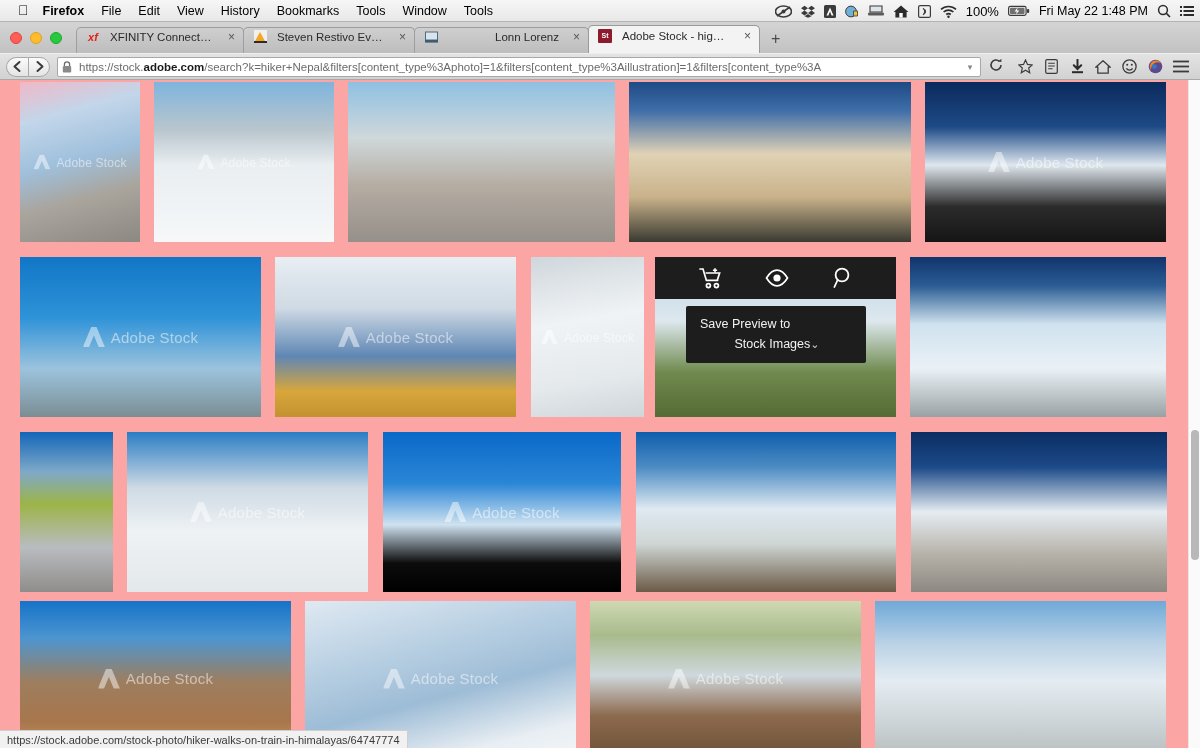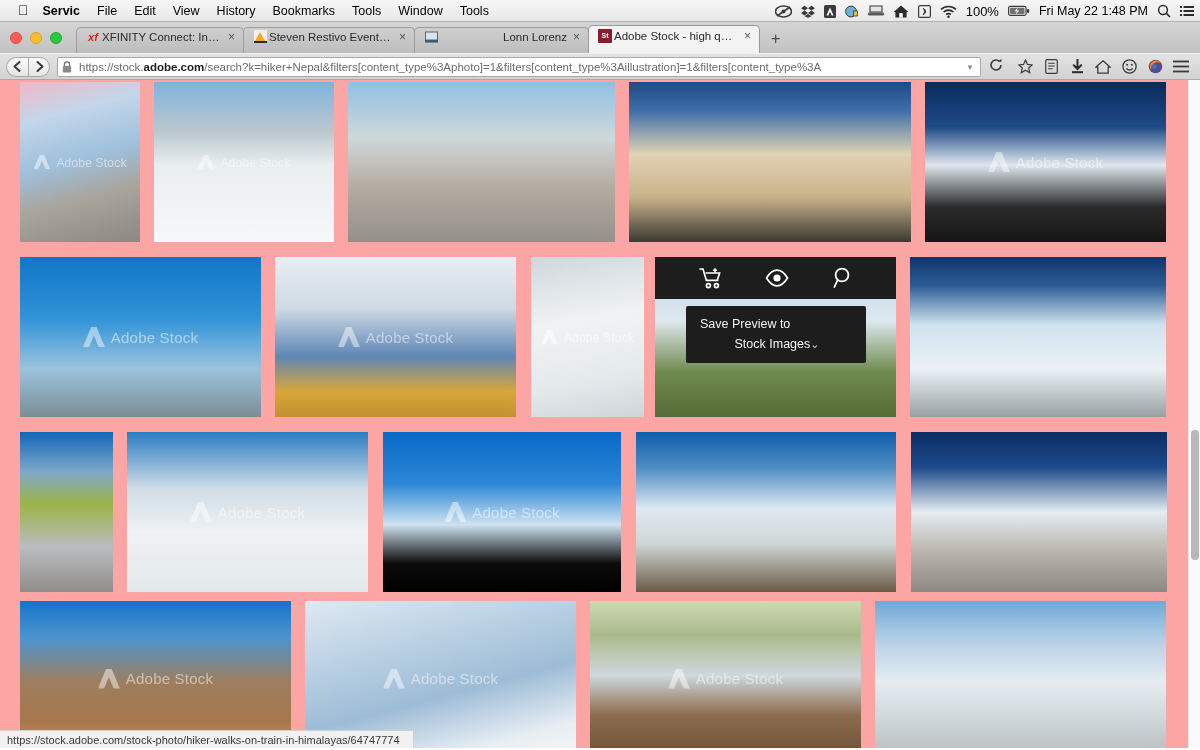--- a/index.html
+++ b/index.html
@@ -72,21 +72,21 @@
   }
   .dot { width: 12px; height: 12px; border-radius: 50%; }
   .dot.red { background: #ff5f57; border: 1px solid #e0443e; }
   .dot.yellow { background: #ffbd2e; border: 1px solid #dea123; }
   .dot.green { background: #28c940; border: 1px solid #1aab29; }
 
   .tab {
     height: 26px;
     display: flex;
     align-items: center;
-    gap: 2px;
+    gap: 10px;
     padding: 0 8px 8px 9px;
     font-size: 11.5px;
     color: #2a2a2a;
     background: linear-gradient(to bottom,#cfcfcf,#bdbdbd);
     border: 1px solid #9e9e9e;
     border-bottom: none;
     border-top-left-radius: 5px;
     border-top-right-radius: 5px;
     margin-right: -1px;
     min-width: 0;
@@ -301,33 +301,33 @@
     position: absolute;
     left: 0;
     bottom: 0;
     height: 18px;
     background: #f1f1f1;
     border: 1px solid #cfcfcf;
     border-left: none;
     border-bottom: none;
     display: flex;
     align-items: center;
-    padding: 0 13px 0 7px;
+    padding: 0 7px 0 7px;
     font-size: 11px;
     color: #3a3a3a;
     z-index: 20;
     white-space: nowrap;
   }
 </style>
 </head>
 <body>
 
 <div class="menubar">
   <span class="apple-logo"></span>
-  <span class="mi app">Servic</span>
+  <span class="mi app">Firefox</span>
   <span class="mi">File</span>
   <span class="mi">Edit</span>
   <span class="mi">View</span>
   <span class="mi">History</span>
   <span class="mi">Bookmarks</span>
   <span class="mi">Tools</span>
   <span class="mi">Window</span>
   <span class="mi">Tools</span>
 
   <div class="menubar-right">

